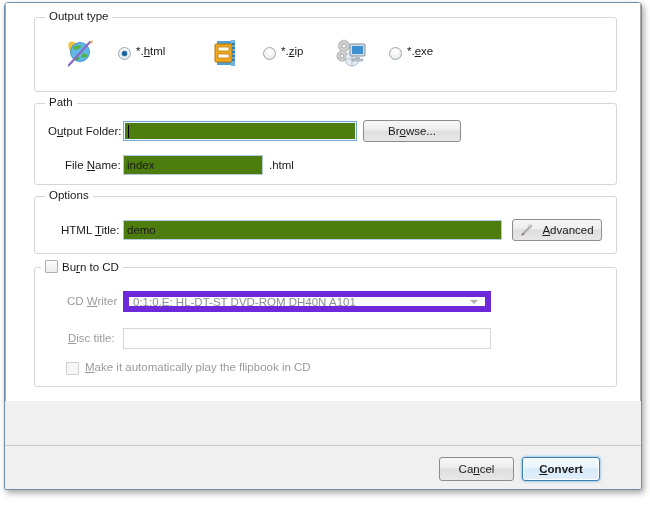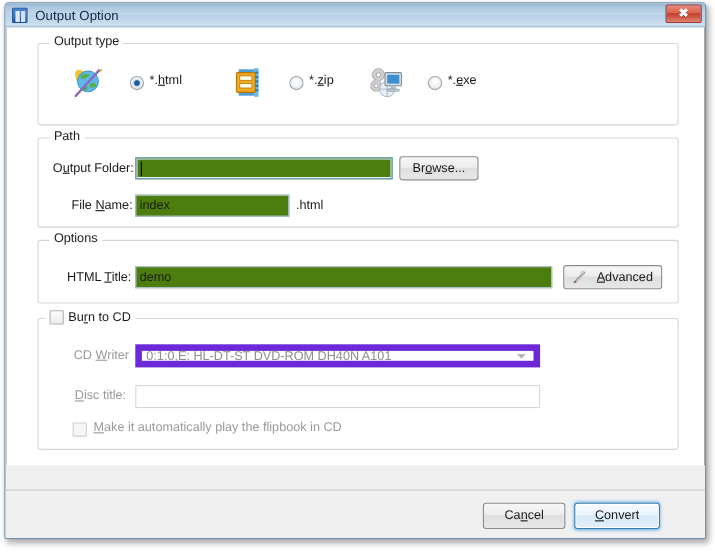--- a/index.html
+++ b/index.html
@@ -200,21 +200,21 @@
     color: #1a1a1a;
     display: flex;
     align-items: center;
     justify-content: center;
     cursor: pointer;
     font-family: "Liberation Sans", sans-serif;
   }
   .btn.primary {
     border: 1px solid #3c7fb1;
     box-shadow: 0 0 0 1px #ffffff inset, 0 0 3px #4ea6e0;
-    font-weight: normal;
+    font-weight: bold;
     background: linear-gradient(to bottom, #f6fbfe 0%, #eaf4fc 45%, #d7e9f8 50%, #e3f0fb 100%);
   }
   .btn-inner { display: flex; align-items: center; gap: 8px; }
 
   
   .radio {
     position: absolute;
     width: 13px; height: 13px;
     border-radius: 50%;
     border: 1px solid #9aa7b0;
@@ -277,27 +277,20 @@
     background: #f0f0f0;
     border-top: 1px solid #c8c8c8;
   }
 </style>
 </head>
 <body>
 
 <div class="screen">
   <div class="window">
 
-    <div class="titlebar">
-      <div class="title-icon"></div>
-      <div class="title-text">Output Option</div>
-      <div class="close-btn">
-        <span>✖</span>
-      </div>
-    </div>
 
 
     <div class="page">
       <div class="page-inner">
 
         <div class="group" style="left:28px; top:14px; width:583px; height:75px;">
           <div class="legend">Output type</div>
 
           <svg class="bigicon" style="left:28px; top:19px;" viewBox="0 0 34 32">
             <ellipse cx="13" cy="14" rx="5.5" ry="11" fill="#f3c23c" transform="rotate(-35 13 14)"></ellipse>
@@ -366,21 +359,21 @@
         <div class="group" style="left:28px; top:100px; width:583px; height:82px;">
           <div class="legend">Path</div>
 
           <div class="lbl" style="left:13px; top:21px;">
             <span>O</span><u>u</u><span>tput Folder:</span>
           </div>
           <div class="textbox focused" style="left:88px; top:17px; width:234px; height:20px;">
             <span></span>
               <i class="caret"></i>
           </div>
-          <div class="btn" style="left:328px; top:16px; width:72px; height:22px;">
+          <div class="btn" style="left:328px; top:16px; width:98px; height:22px;">
             <span>
               <span>Br</span><u>o</u><span>wse...</span>
             </span>
           </div>
 
           <div class="lbl" style="left:30px; top:55px;">
             <span>File </span><u>N</u><span>ame:</span>
           </div>
           <div class="textbox" style="left:88px; top:51px; width:140px; height:20px;">
             <span>index</span>

